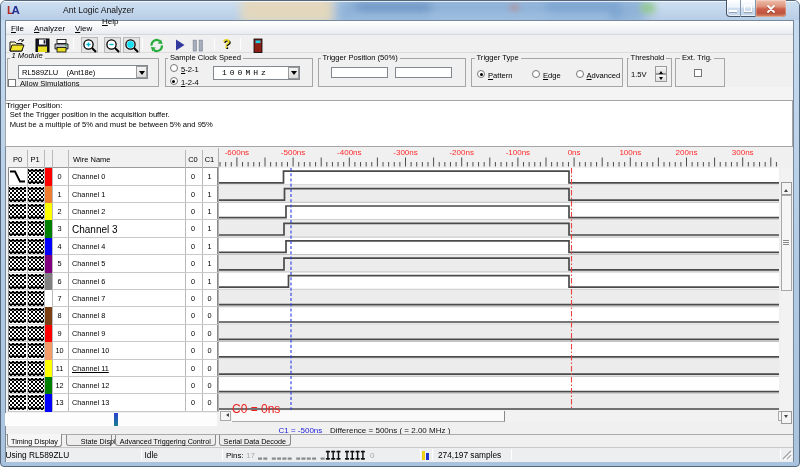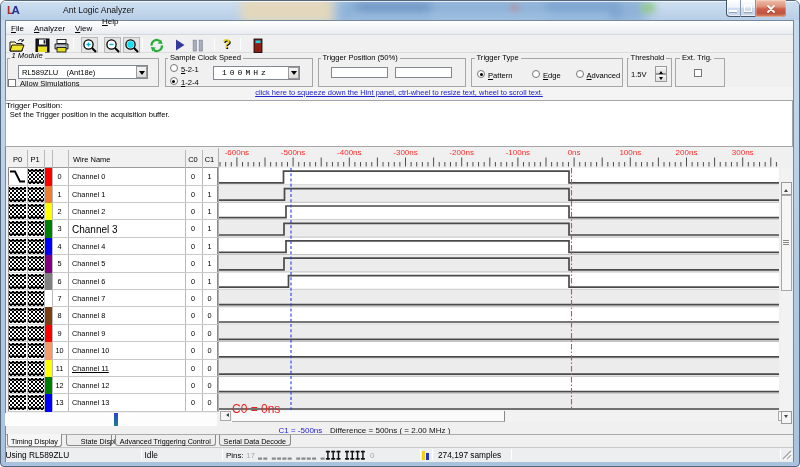--- a/index.html
+++ b/index.html
@@ -161,24 +161,24 @@
 <div class="txt" style="left:543px;top:70.5px;font-size:7.6px;"><span class="u">E</span>dge</div>
 <div class="rad" style="left:575.5px;top:70px;"></div>
 <div class="txt" style="left:586.5px;top:70.5px;font-size:7.6px;"><span class="u">A</span>dvanced</div>
 <div class="txt" style="left:631px;top:70px;font-size:7.6px;">1.5V</div>
 <div class="abs" style="left:655px;top:66px;width:12px;height:8px;background:linear-gradient(180deg,#f8f8f8,#ddd);border:1px solid #9a9a9a;"></div>
 <div class="abs" style="left:655px;top:74px;width:12px;height:8px;background:linear-gradient(180deg,#f8f8f8,#ddd);border:1px solid #9a9a9a;"></div>
 <div class="abs" style="left:658.5px;top:68.5px;width:0;height:0;border:2.5px solid transparent;border-bottom:3px solid #000;"></div>
 <div class="abs" style="left:658.5px;top:77px;width:0;height:0;border:2.5px solid transparent;border-top:3px solid #000;"></div>
 <div class="cb" style="left:694px;top:68.5px;"></div>
 <div class="abs" style="left:6px;top:87px;width:787px;height:13px;background:#f4f4f4;"></div>
-<div class="txt" style="left:399px;top:88px;transform:translateX(-50%);font-size:7.5px;color:#2222cc;text-decoration:underline;">click here to squeeze down the Hint panel, ctrl-wheel to resize text, wheel to scroll text.</div>
 <div class="abs" style="left:5px;top:100px;width:788px;height:47px;background:#fff;border:1px solid #a6a6a6;"></div>
 <div class="txt" style="left:5.9px;top:101.3px;font-size:7.8px;">Trigger Position:</div>
 <div class="txt" style="left:9.8px;top:110.3px;font-size:7.6px;">Set the Trigger position in the acquisition buffer.</div>
+<div class="txt" style="left:9.8px;top:119.6px;font-size:7.6px;">Must be a multiple of 5% and must be between 5% and 95%</div>
 <div class="abs" style="left:8px;top:150px;width:210px;height:261.8px;background:#fff;border:1px solid #888;"></div>
 <div class="abs" style="left:8px;top:150px;width:210px;height:17.5px;background:#f1f1f1;border-bottom:1px solid #9a9a9a;"></div>
 <div class="txt" style="left:17.5px;top:154.5px;transform:translateX(-50%);font-size:7.5px;">P0</div>
 <div class="txt" style="left:35px;top:154.5px;transform:translateX(-50%);font-size:7.5px;">P1</div>
 <div class="txt" style="left:73px;top:154.5px;font-size:7.5px;">Wire Name</div>
 <div class="txt" style="left:193px;top:154.5px;transform:translateX(-50%);font-size:7.5px;">C0</div>
 <div class="txt" style="left:209.5px;top:154.5px;transform:translateX(-50%);font-size:7.5px;">C1</div>
 <div class="abs" style="left:26.5px;top:150px;width:1px;height:261.8px;background:#b9b9b9;"></div>
 <div class="abs" style="left:44px;top:150px;width:1px;height:261.8px;background:#b9b9b9;"></div>
 <div class="abs" style="left:52px;top:150px;width:1px;height:261.8px;background:#b9b9b9;"></div>

